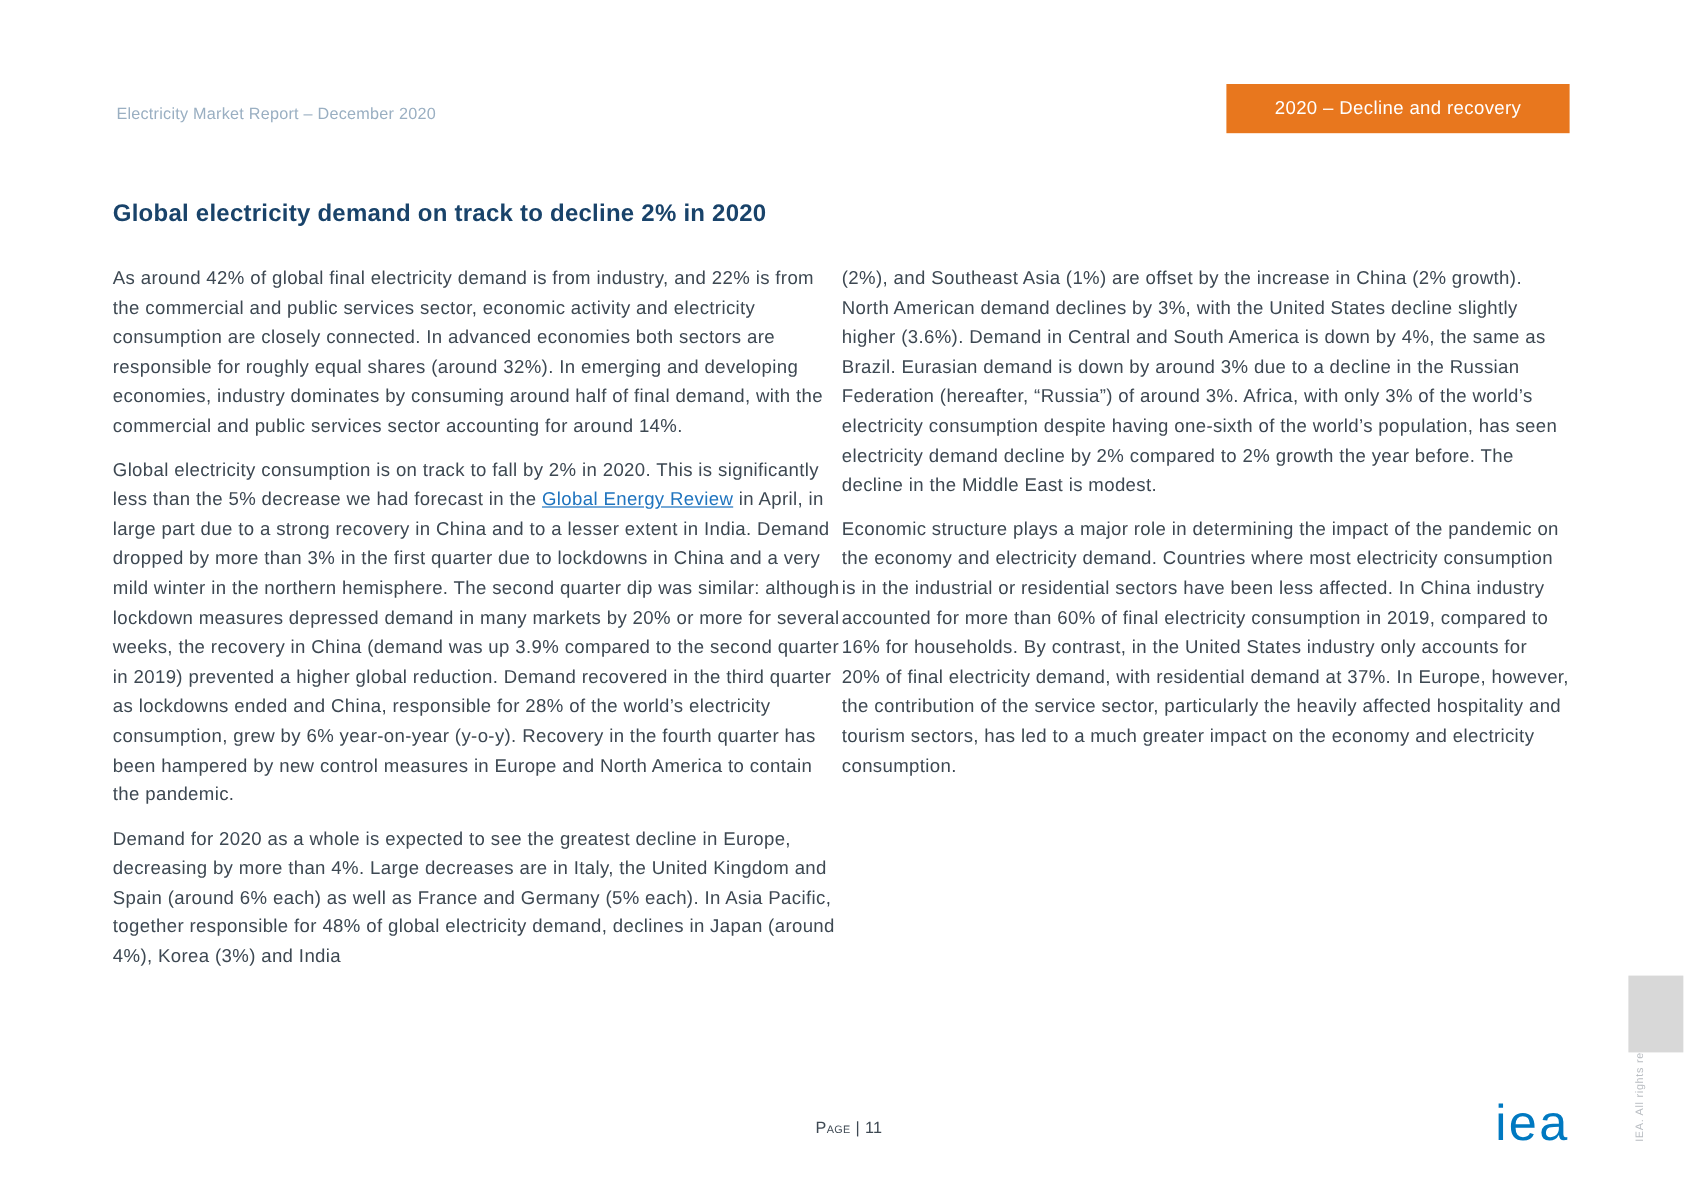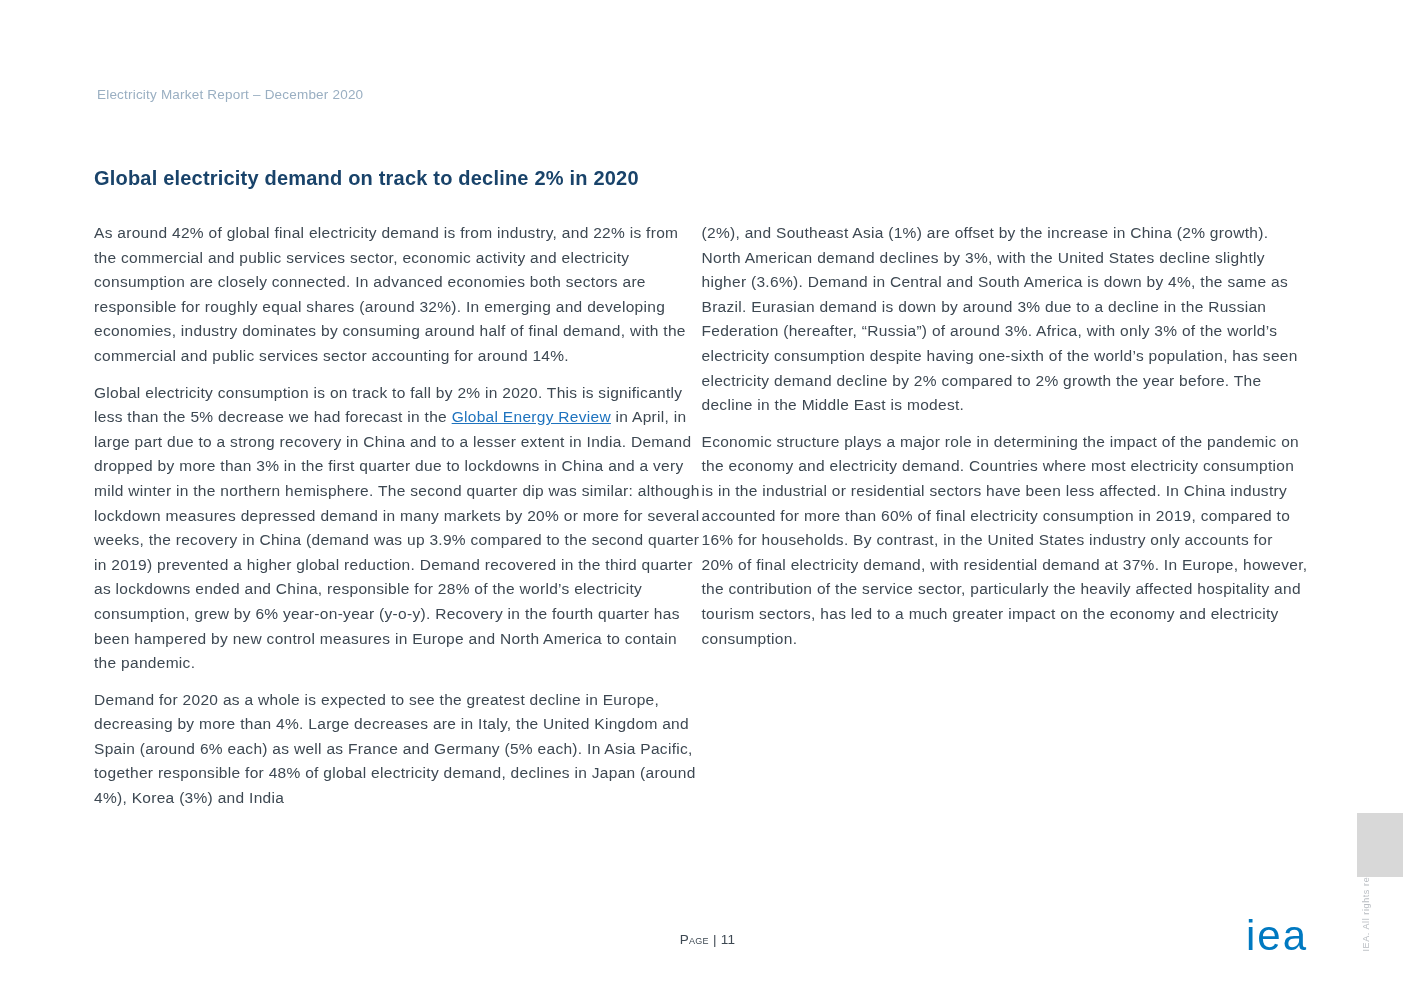--- a/index.html
+++ b/index.html
@@ -96,20 +96,21 @@
     background: var(--corner_tab_gray, #D8D8D8);
   }
 </style>
 </head>
 <body>
 
 <div class="page">
 
   <div class="report-title">Electricity Market Report – December 2020</div>
 
+  <div class="banner">2020 – Decline and recovery</div>
 
   <h1 class="heading">Global electricity demand on track to decline 2% in 2020</h1>
 
   <div class="columns">
 
     <div class="col">
       <p>As around 42% of global final electricity demand is from industry, and 22% is from the commercial and public services sector, economic activity and electricity consumption are closely connected. In advanced economies both sectors are responsible for roughly equal shares (around 32%). In emerging and developing economies, industry dominates by consuming around half of final demand, with the commercial and public services sector accounting for around 14%.</p>
       <p><span>Global electricity consumption is on track to fall by 2% in 2020. This is significantly less than the 5% decrease we had forecast in the </span><a class="inline-link">Global Energy Review</a><span> in April, in large part due to a strong recovery in China and to a lesser extent in India. Demand dropped by more than 3% in the first quarter due to lockdowns in China and a very mild winter in the northern hemisphere. The second quarter dip was similar: although lockdown measures depressed demand in many markets by 20% or more for several weeks, the recovery in China (demand was up 3.9% compared to the second quarter in 2019) prevented a higher global reduction. Demand recovered in the third quarter as lockdowns ended and China, responsible for 28% of the world’s electricity consumption, grew by 6% year-on-year (y-o-y). Recovery in the fourth quarter has been hampered by new control measures in Europe and North America to contain the pandemic.</span></p>
       <p>Demand for 2020 as a whole is expected to see the greatest decline in Europe, decreasing by more than 4%. Large decreases are in Italy, the United Kingdom and Spain (around 6% each) as well as France and Germany (5% each). In Asia Pacific, together responsible for 48% of global electricity demand, declines in Japan (around 4%), Korea (3%) and India</p>
     </div>

